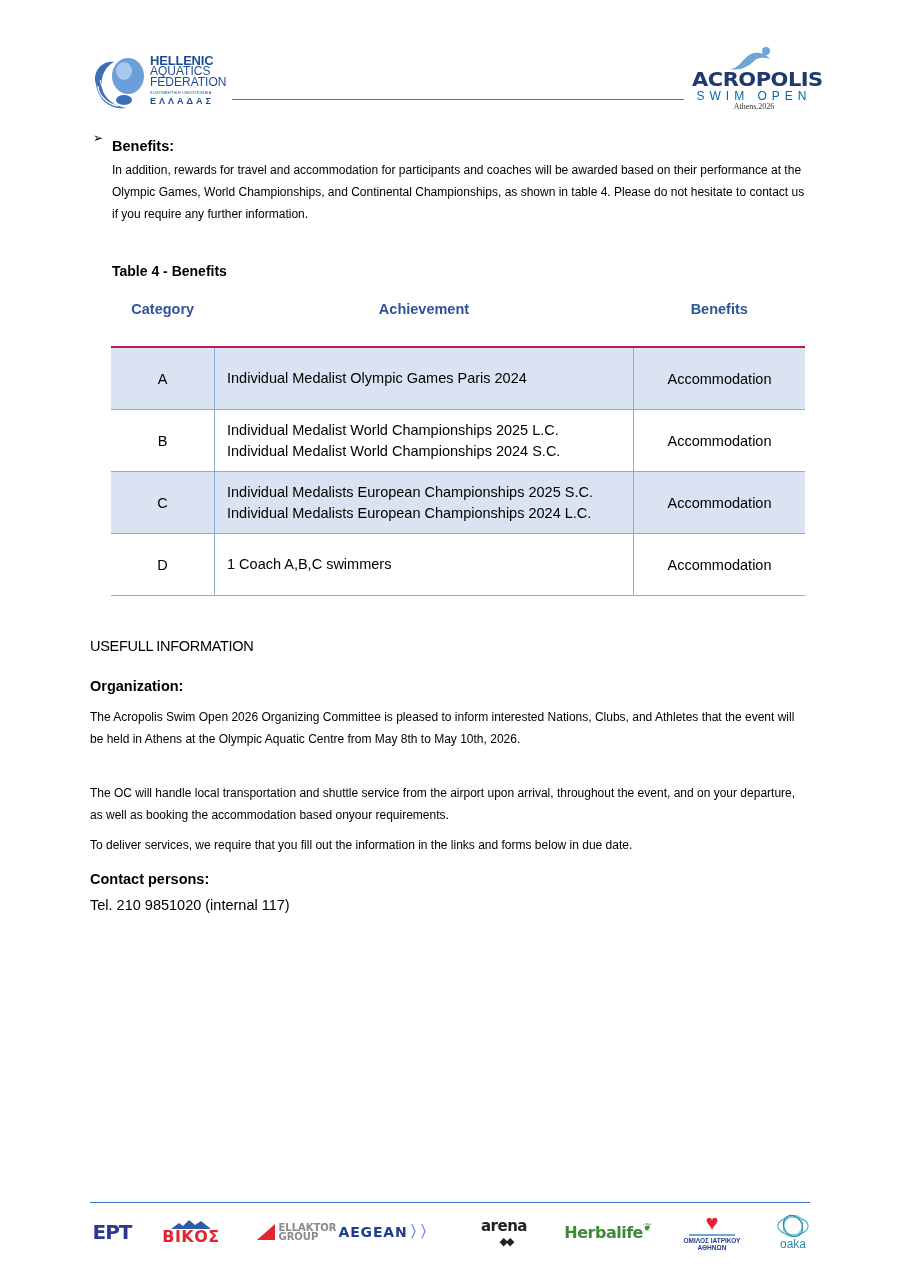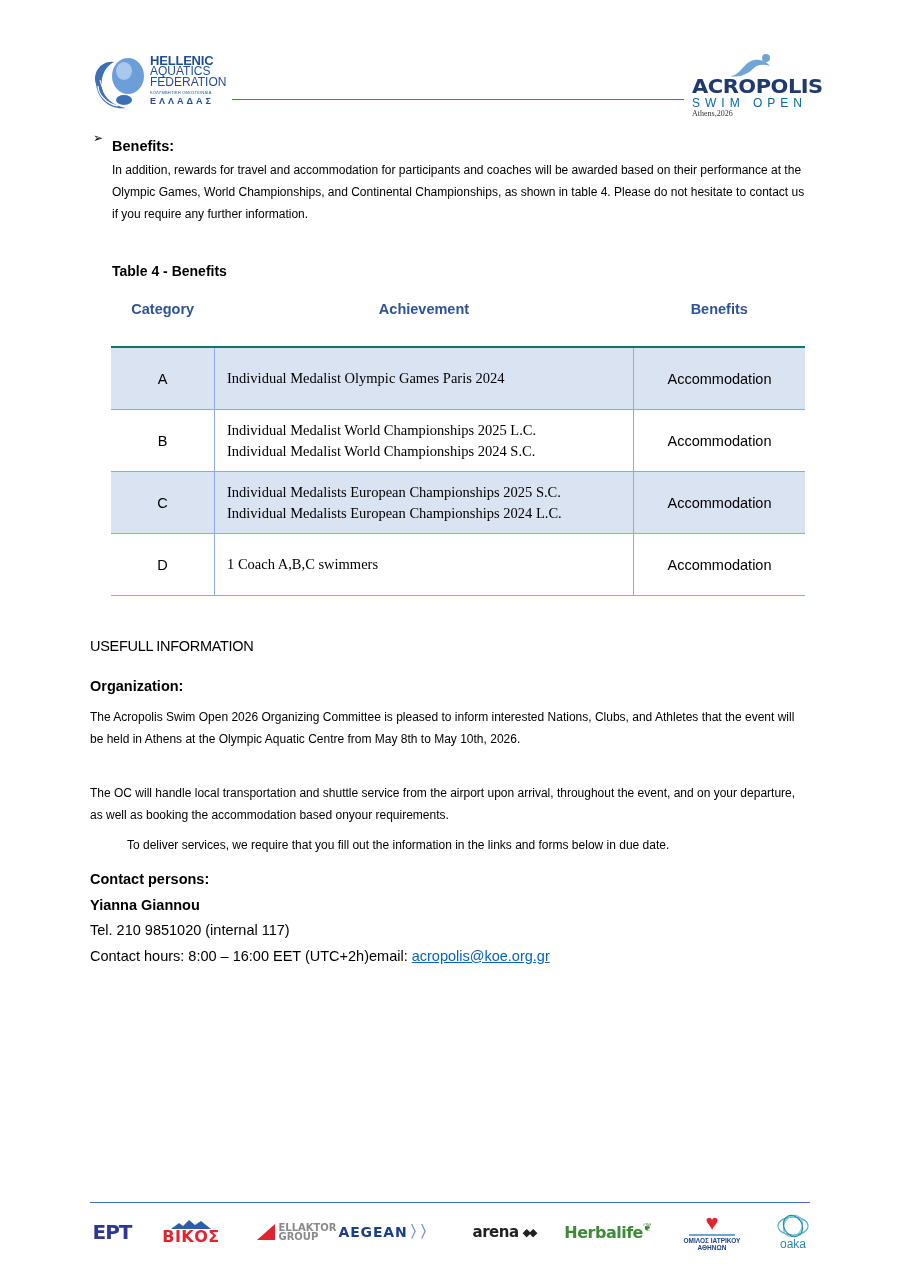--- a/index.html
+++ b/index.html
@@ -14,73 +14,73 @@
   .hdr-line { left: 232px; top: 99px; width: 452px; height: 1px; background: #4472c4; }
   .haf-logo { left: 88px; top: 52px; width: 140px; height: 60px; }
   .haf-emblem { position: absolute; left: 0; top: 2px; width: 62px; height: 56px; }
   .haf-text { position: absolute; left: 62px; top: 3px; line-height: 11px; color: #1f4e96; font-size: 12px; }
   .haf-text .t1 { font-weight: bold; font-size: 13px; letter-spacing: -0.2px; }
   .haf-text .t2 { font-size: 12px; }
   .haf-text .t3 { font-size: 12px; }
   .haf-text .t4 { font-size: 4px; line-height: 6px; margin-top: 2px; letter-spacing: 0.2px; }
   .haf-text .t5 { font-size: 9px; font-weight: bold; letter-spacing: 3px; line-height: 10px; }
 
-  .acro-logo { left: 692px; top: 52px; width: 124px; height: 70px; }
+  .acro-logo { left: 692px; top: 45px; width: 124px; height: 70px; text-align: center; }
   .acro-wave { position: absolute; left: 34px; top: 0; width: 50px; height: 26px; }
   .acro-name { position: absolute; left: 0; top: 24px; width: 124px; font-weight: bold; font-size: 21px; color: #1f3a6e; letter-spacing: -0.5px; line-height: 22px; font-family: "DejaVu Sans", sans-serif; transform: scaleY(0.9); }
   .acro-sub { position: absolute; left: 0; top: 44px; width: 124px; font-size: 12px; color: #0369a1; letter-spacing: 5px; line-height: 14px; }
   .acro-city { position: absolute; left: 0; top: 57px; width: 124px; font-size: 8px; color: #333; line-height: 10px; font-family: Liberation Serif, serif; }
 
   
   .body-text { font-size: 12px; line-height: 22px; }
   .bullet { left: 93px; top: 131px; font-size: 12px; }
   .benefits-title { left: 112px; top: 129px; font-weight: bold; font-size: 14.5px; margin-top: 9px; }
   .intro { left: 112px; top: 159px; width: 700px; }
 
   .table-caption { left: 112px; top: 263px; font-weight: bold; font-size: 14px; }
 
   table.benefits {
     position: absolute; left: 111px; top: 286px; width: 694px;
     border-collapse: collapse; font-size: 14.5px;
   }
   table.benefits th {
     color: #2f5496; font-weight: bold; height: 46px; vertical-align: middle;
-    padding: 0 0 14px 0; border-bottom: 2px solid #0f766e; font-size: 14.5px;
+    padding: 0 0 14px 0; border-bottom: 2px solid #be185d; font-size: 14.5px;
   }
   table.benefits td {
     height: 61px; border-bottom: 1px solid #8eaadb; vertical-align: middle; padding: 0;
   }
   table.benefits td.c1 { width: 103px; text-align: center; border-right: 1px solid #8eaadb; }
-  table.benefits td.c2 { width: 406px; padding-left: 12px; border-right: 1px solid #8eaadb; line-height: 21px; font-family: Liberation Serif, serif; }
+  table.benefits td.c2 { width: 406px; padding-left: 12px; border-right: 1px solid #8eaadb; line-height: 21px; }
   table.benefits td.c3 { text-align: center; }
   table.benefits tr.shade td { background: #dae3f1; }
 
   .useful { left: 90px; top: 638px; font-weight: normal; font-size: 14.5px; letter-spacing: -0.3px; }
   .org-title { left: 90px; top: 678px; font-weight: bold; font-size: 14.5px; }
   .org-p1 { left: 90px; top: 706px; width: 720px; }
   .org-p2 { left: 90px; top: 782px; width: 720px; }
-  .org-p3 { left: 90px; top: 834px; width: 720px; margin-left: 37px; }
+  .org-p3 { left: 90px; top: 834px; width: 720px; }
 
   .contact-block { left: 90px; top: 867px; font-size: 14.5px; line-height: 25.5px; }
   .contact-block .b { font-weight: bold; }
   .email-link { color: #0563c1; text-decoration: underline; cursor: pointer; }
 
   
   .ftr-line { left: 90px; top: 1202px; width: 720px; height: 1px; background: #4472c4; }
   .sponsor { position: absolute; top: 1212px; height: 40px; display: flex; align-items: center; justify-content: center; }
   .sp-ert { left: 88px; width: 48px; font-weight: 900; font-size: 20px; color: #2d3991; font-family: "DejaVu Sans", sans-serif; letter-spacing: -1px; }
   .sp-vikos { left: 158px; width: 66px; flex-direction: column; }
   .sp-vikos .m { width: 40px; height: 10px; }
   .sp-vikos .n { font-weight: bold; color: #e22431; font-size: 16px; line-height: 16px; letter-spacing: 0.5px; font-family: "DejaVu Sans", sans-serif; }
   .sp-ellaktor { left: 252px; width: 90px; }
   .sp-ellaktor .tri { width: 0; height: 0; border-left: 18px solid transparent; border-bottom: 16px solid #e22431; margin-right: 3px; }
   .sp-ellaktor .tx { color: #8a8a8a; font-weight: bold; font-size: 10px; line-height: 9px; font-family: "DejaVu Sans", sans-serif; }
   .sp-aegean { left: 336px; width: 96px; color: #1c3f8a; font-weight: bold; font-size: 14px; letter-spacing: 0.8px; font-family: "DejaVu Sans", sans-serif; text-align: center; }
   .sp-aegean .chev { color: #6d8fd1; margin-left: 2px; font-size: 16px; letter-spacing: -6px; }
-  .sp-arena { left: 462px; width: 84px; font-weight: 900; font-size: 15px; color: #222; font-family: "DejaVu Sans", sans-serif; letter-spacing: -0.5px; }
+  .sp-arena { left: 462px; width: 84px; font-weight: 900; font-size: 15px; color: #222; font-family: "DejaVu Sans", sans-serif; letter-spacing: -0.5px; flex-direction: column; }
   .sp-arena .d { margin-left: 4px; font-size: 11px; letter-spacing: -2px; }
   .sp-herba { left: 564px; width: 88px; color: #3f8a3a; font-weight: bold; font-size: 16px; font-family: "DejaVu Sans", sans-serif; letter-spacing: -0.5px; }
   .sp-iatr { left: 670px; width: 84px; flex-direction: column; }
   .sp-iatr .heart { color: #e22431; font-size: 22px; line-height: 20px; }
   .sp-iatr .bar { width: 46px; height: 2px; background: #6fa5d6; margin: 1px 0; }
   .sp-iatr .tx { color: #1c3f8a; font-weight: bold; font-size: 6.5px; line-height: 7px; text-align: center; }
   .sp-oaka { left: 770px; width: 46px; flex-direction: column; }
   .sp-oaka .tx { color: #2c8aa8; font-size: 12px; line-height: 12px; }
 </style>
 </head>
@@ -165,23 +165,21 @@
 </table>
 
 <div class="abs useful">USEFULL INFORMATION</div>
 <div class="abs org-title">Organization:</div>
 <div class="abs org-p1 body-text">The Acropolis Swim Open 2026 Organizing Committee is pleased to inform interested Nations, Clubs, and Athletes that the event will be held in Athens at the Olympic Aquatic Centre from May 8th to May 10th, 2026.</div>
 <div class="abs org-p2 body-text">The OC will handle local transportation and shuttle service from the airport upon arrival, throughout the event, and on your departure, as well as booking the accommodation based onyour requirements.</div>
 <div class="abs org-p3 body-text">To deliver services, we require that you fill out the information in the links and forms below in due date.</div>
 
 <div class="abs contact-block">
   <div class="b">Contact persons:</div>
-  <div class="b">Yianna Giannou</div>
   <div>Tel. 210 9851020 (internal 117)</div>
-  <div><span>Contact hours: 8:00 – 16:00 EET (UTC+2h)email: </span><span class="email-link">acropolis@koe.org.gr</span></div>
 </div>
 
 <div class="abs ftr-line"></div>
 
 <div class="sponsor sp-ert">
   <span>ΕΡΤ</span>
 </div>
 
 <div class="sponsor sp-vikos">
   <svg class="m" viewBox="0 0 40 10">

